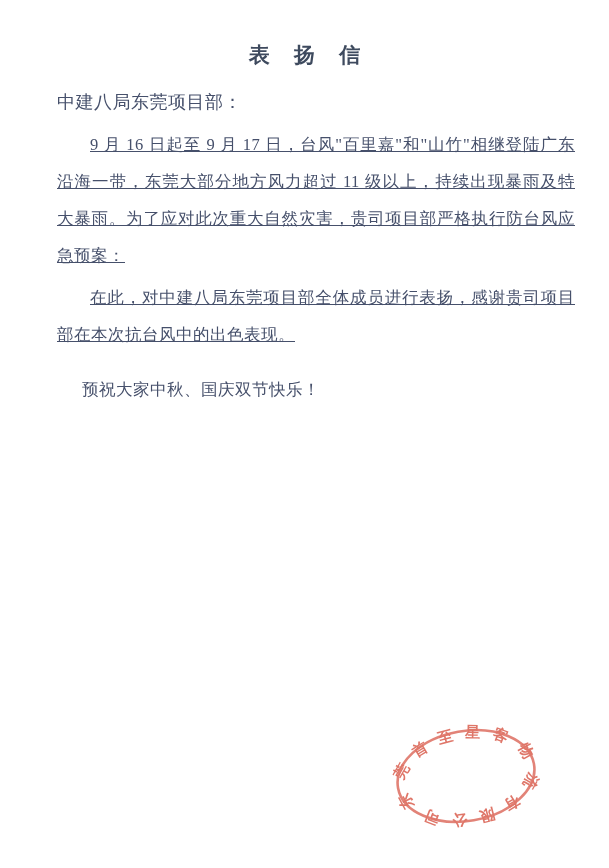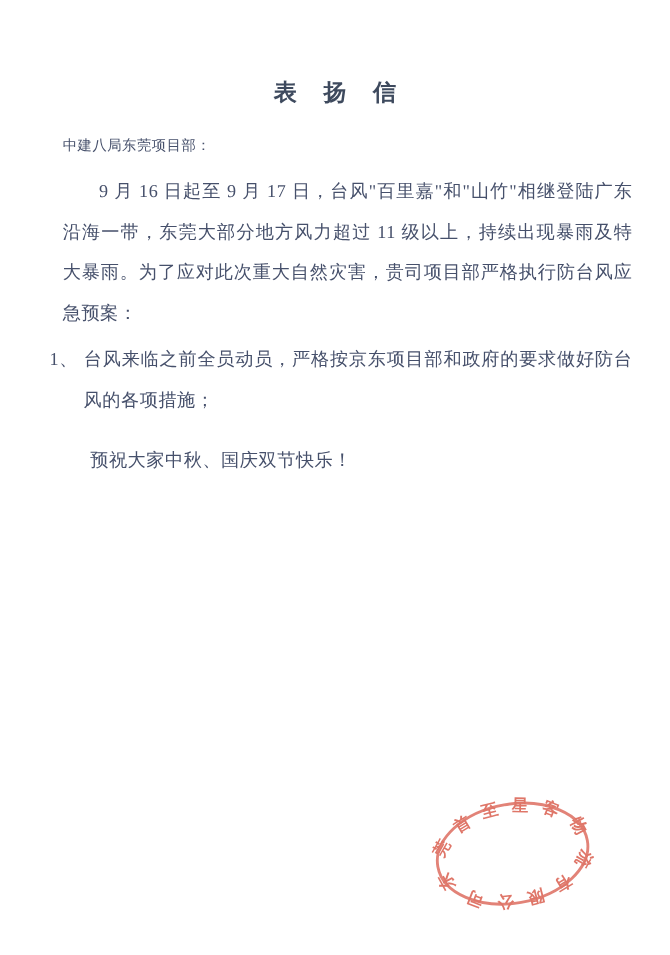--- a/index.html
+++ b/index.html
@@ -11,41 +11,42 @@
     position: relative;
     width: 609px;
     height: 868px;
     background: #ffffff;
     overflow: hidden;
     color: #46506b;
     font-family: "Liberation Serif", "DejaVu Serif", serif;
   }
   .title {
     margin: 0;
-    padding-top: 70px;
+    padding-top: 41px;
     text-align: center;
     font-size: 21px;
     font-weight: 700;
     letter-spacing: 1.15em;
     text-indent: 1.15em;
     color: #3e4a5e;
   }
   .salutation {
     margin: 15px 0 0 57px;
-    font-size: 13px;
+    font-size: 18px;
     line-height: 37px;
     letter-spacing: 0.5px;
   }
   .para {
     width: 518px;
     margin: 5px 0 0 57px;
     font-size: 16.5px;
     line-height: 37px;
     text-align: justify;
     letter-spacing: 0.5px;
+    text-decoration: underline;
   }
   .indent { text-indent: 2em; }
   .measures { margin-top: 5px; }
   .measure {
     width: 499px;
     margin-left: 45px;
     padding-left: 31px;
     text-indent: -31px;
     font-size: 16.5px;
     line-height: 37px;
@@ -83,26 +84,24 @@
 
 <div class="page">
 
   <h1 class="title">表扬信</h1>
 
   <div class="salutation">中建八局东莞项目部：</div>
 
   <p class="para indent">9 月 16 日起至 9 月 17 日，台风"百里嘉"和"山竹"相继登陆广东沿海一带，东莞大部分地方风力超过 11 级以上，持续出现暴雨及特大暴雨。为了应对此次重大自然灾害，贵司项目部严格执行防台风应急预案：</p>
 
   <div class="measures">
-    <div class="measure">
-      <span class="num">1、</span><span>台风来临之前全员动员，严格按京东项目部和政府的要求做好防台风的各项措施；</span>
-    </div>
   </div>
 
 
+  <p class="para indent">在此，对中建八局东莞项目部全体成员进行表扬，感谢贵司项目部在本次抗台风中的出色表现。</p>
 
   <p class="wish">预祝大家中秋、国庆双节快乐！</p>
 
   <svg class="stamp" width="176" height="132" viewBox="0 0 176 132" xmlns="http://www.w3.org/2000/svg">
     <g transform="rotate(-10 85 62)">
       <ellipse cx="85" cy="62" rx="69" ry="45" fill="none" stroke="#d85848" stroke-width="2.6" stroke-opacity="0.9"></ellipse>
       <path id="sealTextPath" fill="none" stroke="none" d="M31.3,81 A62,38 0 0 1 138.1,42.4 A62,38 0 1 1 31.3,81"></path>
       <text fill="#d85848">
         <textPath href="#sealTextPath" startOffset="0">东莞首至星客物流有限公司</textPath>
       </text>

